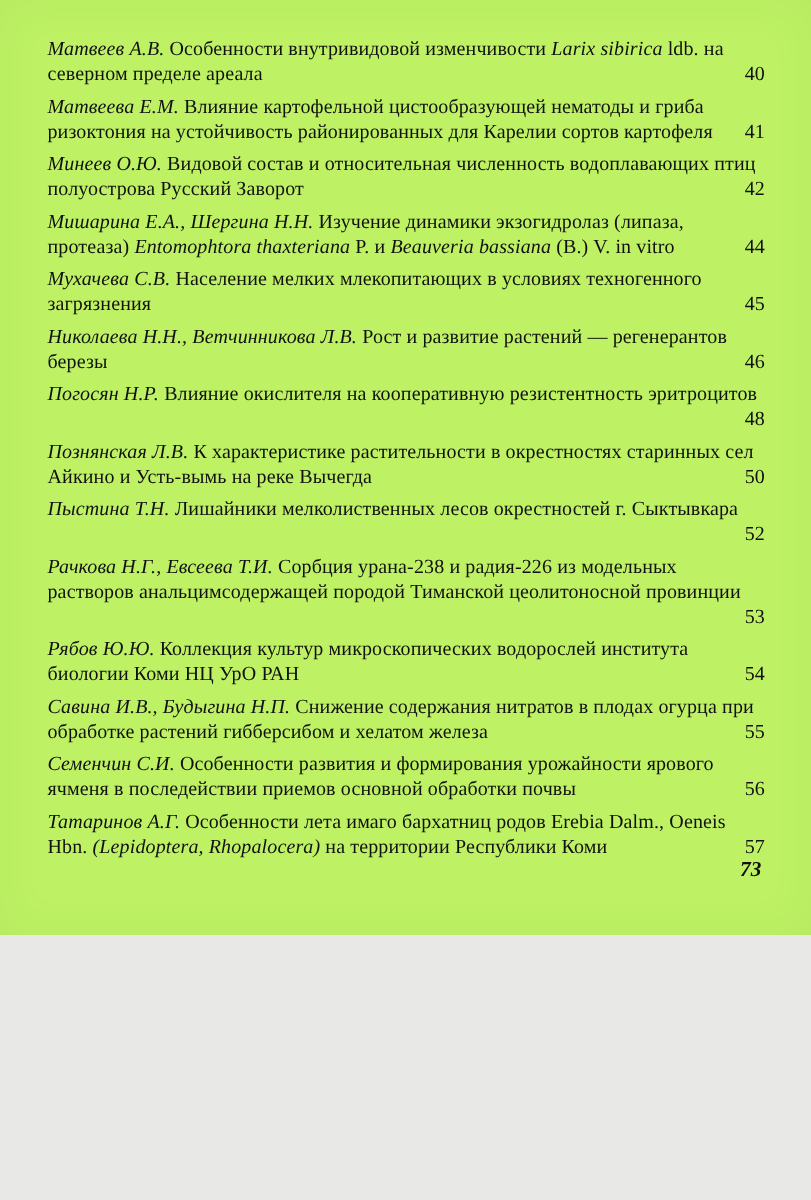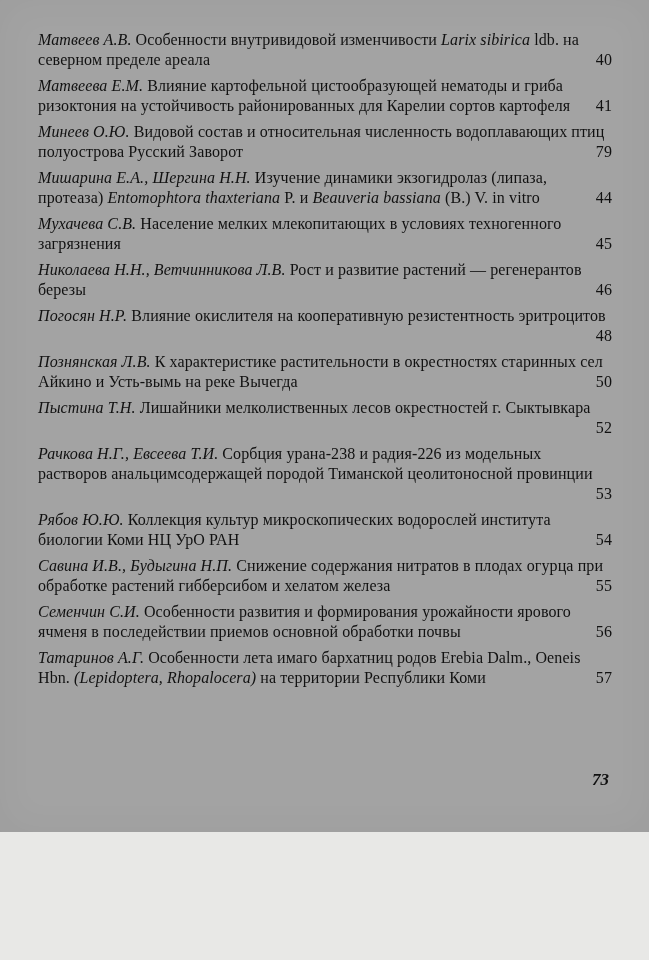--- a/index.html
+++ b/index.html
@@ -6,22 +6,22 @@
 
   html, body {
     width: 649px;
     background: #e8e8e6;
     font-family: "Liberation Serif", "DejaVu Serif", serif;
   }
 
   .scan-page {
     position: relative;
     width: 649px;
-    height: 832px;
-    background: #a3a3a3;
+    height: 748px;
+    background: #bef264;
     color: #111;
     overflow: hidden;
     box-shadow: inset 0 0 40px rgba(0,0,0,0.04);
   }
 
   .toc {
     position: absolute;
     top: 30px;
     left: 38px;
     width: 574px;
@@ -55,21 +55,21 @@
     color: #111;
   }
 </style>
 </head>
 <body>
 
 <div class="scan-page">
   <div class="toc">
       <p class="entry"><span class="it">Матвеев А.В.</span><span class="rm"> Особенности внутривидовой изменчивости </span><span class="it">Larix sibirica</span><span class="rm"> ldb. на северном пределе ареала</span><span class="page">40</span></p>
       <p class="entry"><span class="it">Матвеева Е.М.</span><span class="rm"> Влияние картофельной цистообразующей нематоды и гриба ризоктония на устойчивость районированных для Карелии сортов картофеля</span><span class="page">41</span></p>
-      <p class="entry"><span class="it">Минеев О.Ю.</span><span class="rm"> Видовой состав и относительная численность водоплавающих птиц полуострова Русский Заворот</span><span class="page">79</span></p>
+      <p class="entry"><span class="it">Минеев О.Ю.</span><span class="rm"> Видовой состав и относительная численность водоплавающих птиц полуострова Русский Заворот</span><span class="page">42</span></p>
       <p class="entry"><span class="it">Мишарина Е.А., Шергина Н.Н.</span><span class="rm"> Изучение динамики экзогидролаз (липаза, протеаза) </span><span class="it">Entomophtora thaxteriana</span><span class="rm"> P. и </span><span class="it">Beauveria bassiana</span><span class="rm"> (В.) V. in vitro</span><span class="page">44</span></p>
       <p class="entry"><span class="it">Мухачева С.В.</span><span class="rm"> Население мелких млекопитающих в условиях техногенного загрязнения</span><span class="page">45</span></p>
       <p class="entry"><span class="it">Николаева Н.Н., Ветчинникова Л.В.</span><span class="rm"> Рост и развитие растений — регенерантов березы</span><span class="page">46</span></p>
       <p class="entry"><span class="it">Погосян Н.Р.</span><span class="rm"> Влияние окислителя на кооперативную резистентность эритроцитов</span><span class="page">48</span></p>
       <p class="entry"><span class="it">Познянская Л.В.</span><span class="rm"> К характеристике растительности в окрестностях старинных сел Айкино и Усть-вымь на реке Вычегда</span><span class="page">50</span></p>
       <p class="entry"><span class="it">Пыстина Т.Н.</span><span class="rm"> Лишайники мелколиственных лесов окрестностей г. Сыктывкара</span><span class="page">52</span></p>
       <p class="entry"><span class="it">Рачкова Н.Г., Евсеева Т.И.</span><span class="rm"> Сорбция урана-238 и радия-226 из модельных растворов анальцимсодержащей породой Тиманской цеолитоносной провинции</span><span class="page">53</span></p>
       <p class="entry"><span class="it">Рябов Ю.Ю.</span><span class="rm"> Коллекция культур микроскопических водорослей института биологии  Коми НЦ УрО РАН</span><span class="page">54</span></p>
       <p class="entry"><span class="it">Савина И.В., Будыгина Н.П.</span><span class="rm"> Снижение содержания нитратов в плодах огурца при обработке растений гибберсибом и хелатом железа</span><span class="page">55</span></p>
       <p class="entry"><span class="it">Семенчин С.И.</span><span class="rm"> Особенности развития и формирования урожайности ярового ячменя в последействии приемов основной обработки почвы</span><span class="page">56</span></p>

